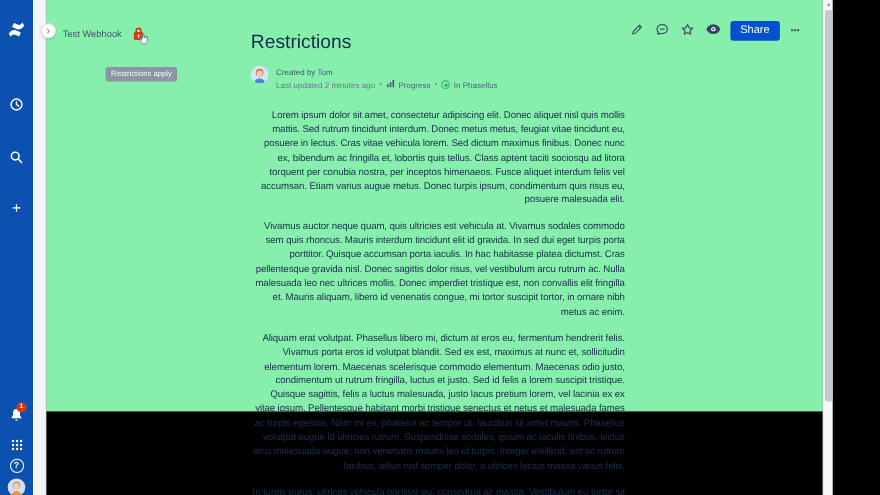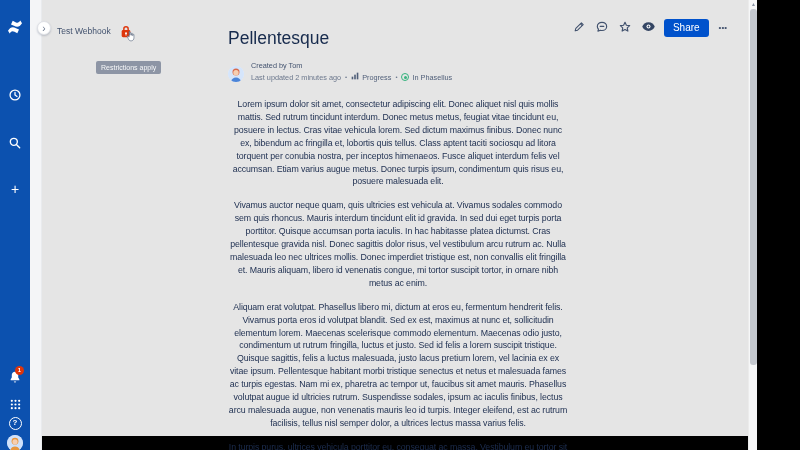--- a/index.html
+++ b/index.html
@@ -44,22 +44,22 @@
   .expand-btn {
     position:absolute; left:37px; top:21px; width:14px; height:14px; z-index:6;
     border-radius:50%; background:#fff; border:1px solid #dfe1e6;
     box-shadow:0 1px 2px rgba(9,30,66,.2);
     color:#6b778c; font-size:10px; line-height:11px; text-align:center; padding:0;
     cursor:pointer;
   }
 
   
   .content {
-    position:absolute; left:42px; top:0; width:706px; height:436px;
-    background:#e5e5e5; z-index:3;
+    position:absolute; left:42px; top:0; width:706px; height:374px;
+    background:#86efac; z-index:3;
   }
   .breadcrumb-row { position:absolute; left:15px; top:24px; display:flex; align-items:center; }
   .breadcrumb { font-size:8.5px; color:#42526e; }
   .lock-wrap { position:relative; margin-left:9px; width:12px; height:13px; cursor:pointer; }
   .cursor-glyph { position:absolute; left:5px; top:5px; }
   .tooltip {
     position:absolute; left:39px; top:37px;
     background:#8d95a5; color:#f7f8f9;
     font-size:7px; line-height:9px; padding:2px 5px; border-radius:2px;
     white-space:nowrap;
@@ -74,38 +74,38 @@
   }
   .more-btn {
     background:none; border:none; color:#42526e; font-size:8px; letter-spacing:0px;
     padding:0 2px; cursor:pointer; line-height:14px;
   }
 
   .page-body { position:absolute; left:186px; top:28px; width:340px; }
   h1.page-title {
     margin:0 0 11px 0; font-size:17.5px; font-weight:500; color:#172B4D; letter-spacing:0;
   }
-  .byline { display:flex; align-items:flex-end; gap:7px; }
+  .byline { display:flex; align-items:flex-start; gap:7px; }
   .byline-avatar { width:16px; height:16px; border-radius:50%; overflow:hidden; background:#deebff; flex:none; cursor:pointer; }
   .byline-text { display:flex; flex-direction:column; gap:2px; padding-top:1px; }
   .byline-line1 { font-size:7.3px; color:#42526e; }
   .byline-line2 { font-size:7.3px; color:#6b778c; display:flex; align-items:center; gap:4px; }
   .byline-line2 .sep { color:#6b778c; font-size:6px; }
   .inline-link { display:flex; align-items:center; gap:3px; cursor:pointer; color:#505f79; }
   .status-ring {
     width:8px; height:8px; border-radius:50%; border:1.6px solid #36B37E;
     display:flex; align-items:center; justify-content:center; flex:none;
   }
   .status-ring .dot { width:3px; height:3px; border-radius:50%; background:#36B37E; }
 
   .paragraphs { margin-top:16px; }
   .paragraphs p {
     margin:0 0 11px 0;
     font-size:8.8px; line-height:12.9px; letter-spacing:-0.1px;
-    color:#1c2d4f; text-align:center;
+    color:#1c2d4f; text-align:right;
   }
 
   
   .scrollbar {
     position:absolute; left:748px; top:0; width:9px; height:450px;
     background:#f6f7f8; border-left:1px solid #ececec; z-index:6;
   }
   .scroll-up { position:absolute; top:1px; left:0; width:9px; text-align:center; font-size:5px; color:#8993a4; cursor:pointer; }
   .scroll-thumb {
     position:absolute; left:1px; top:9px; width:7px; height:356px;
@@ -244,21 +244,21 @@
             <circle cx="12" cy="12" r="3.2" fill="#fff"></circle>
               <circle cx="12" cy="12" r="1.5" fill="#344563"></circle>
           </svg>
         </span>
       </button>
       <button class="share-btn">Share</button>
       <button class="more-btn">•••</button>
     </div>
 
     <div class="page-body">
-      <h1 class="page-title">Pellentesque</h1>
+      <h1 class="page-title">Restrictions</h1>
 
       <div class="byline">
         <span class="byline-avatar">
           <svg width="16" height="16" viewBox="0 0 16 16">
             <circle cx="8" cy="8" r="8" fill="#d5e5fb"></circle>
             <circle cx="8" cy="6" r="3.5" fill="#d96a4a"></circle>
             <circle cx="8" cy="6.7" r="2.7" fill="#f6ceb0"></circle>
             <path d="M2.8 16c.6-3.1 2.7-4.6 5.2-4.6s4.6 1.5 5.2 4.6z" fill="#4b84d8"></path>
           </svg>
         </span>

